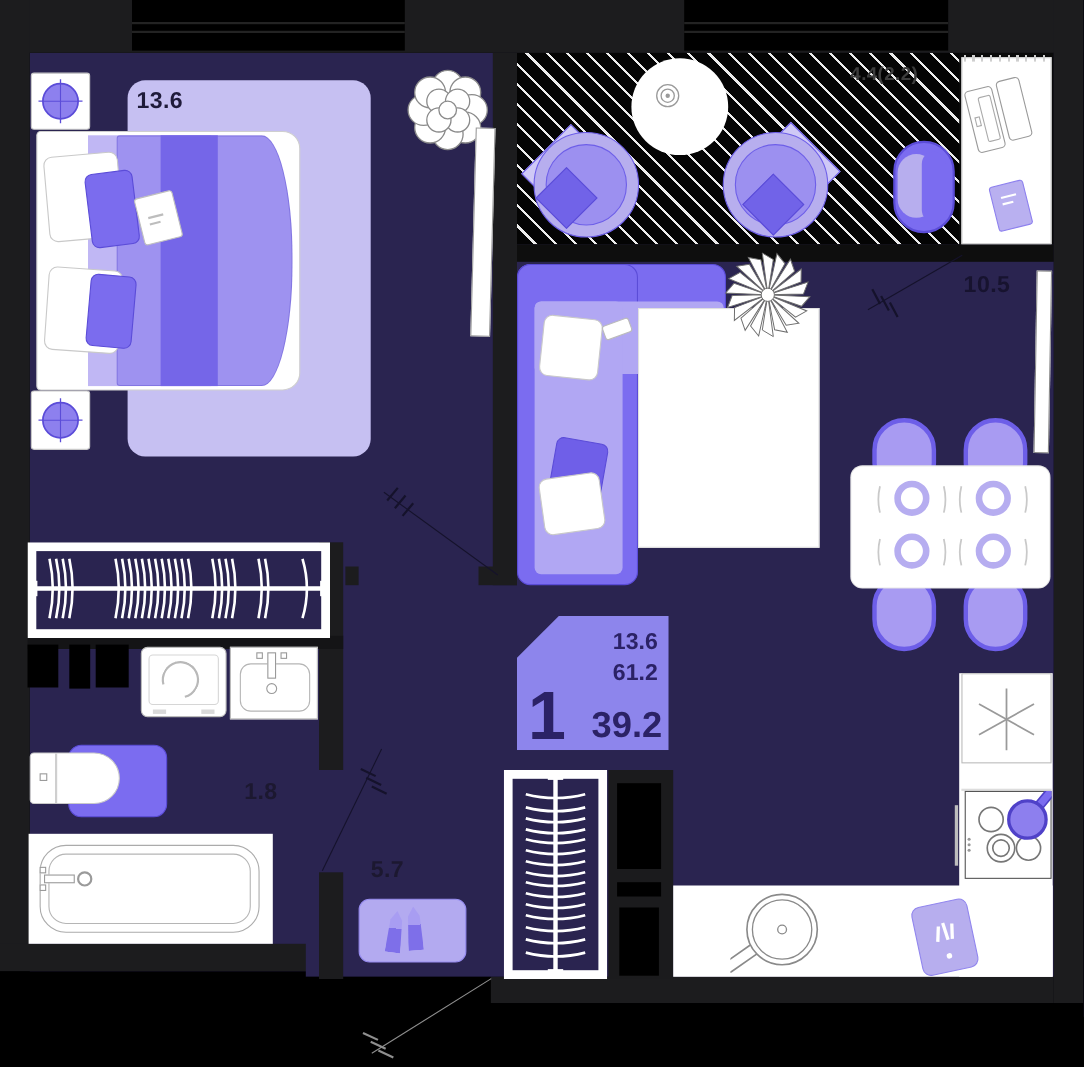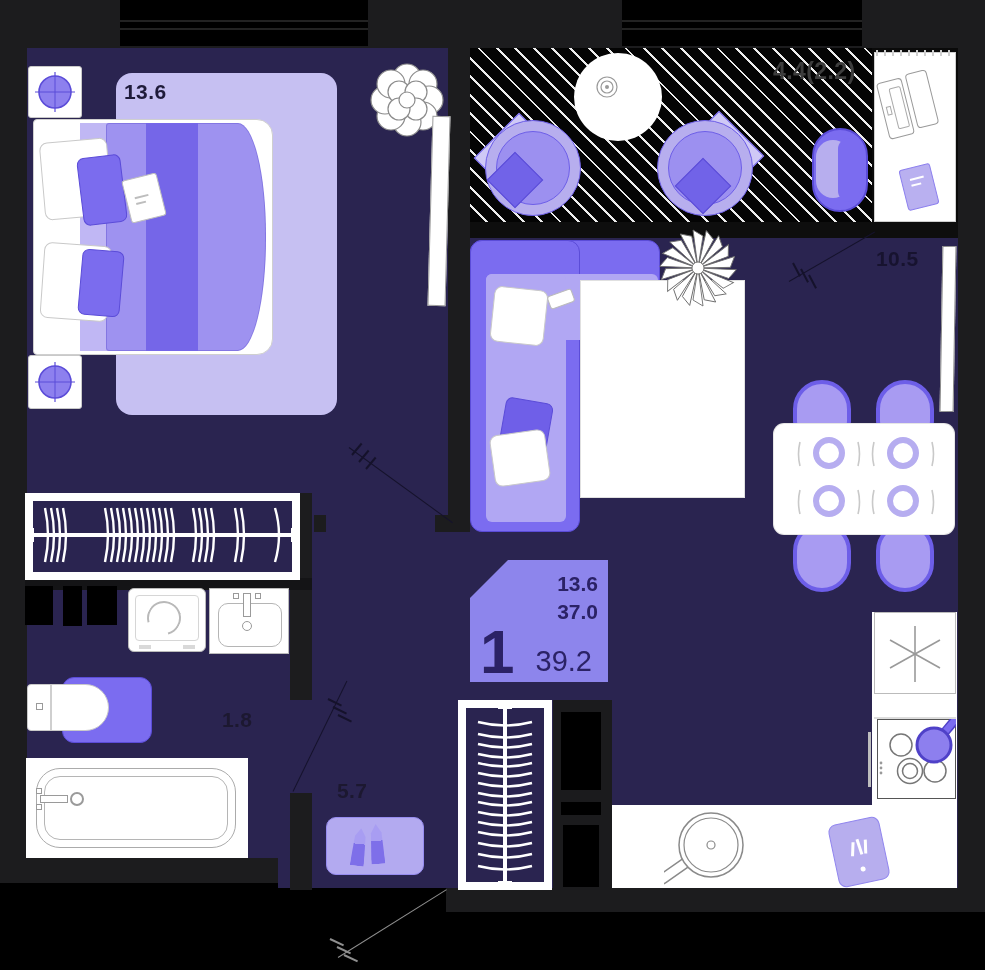--- a/index.html
+++ b/index.html
@@ -296,21 +296,21 @@
         <path d="M84,66 q3,12 0,24"></path>
       <path d="M100,66 q-3,12 0,24"></path>
         <path d="M158,66 q3,12 0,24"></path>
     </g>
   </svg>
   <div class="plate" style="left:813px;top:437px"></div>
   <div class="plate" style="left:887px;top:437px"></div>
   <div class="plate" style="left:813px;top:485px"></div>
   <div class="plate" style="left:887px;top:485px"></div>
 
-  <span class="lbl" style="left:773px;top:58px;font-size:23px;color:var(--balconyLabel,#3d3d3d)">4.4(2.2)</span>
+  <span class="lbl" style="left:773px;top:58px;font-size:17px;color:var(--balconyLabel,#3d3d3d)">4.4(2.2)</span>
   <div class="abs" style="left:574px;top:53px;width:88px;height:88px;background:#fff;border-radius:50%"></div>
   <svg class="abs" style="left:592px;top:72px" width="30" height="30">
     <circle cx="15" cy="15" r="10" fill="none" stroke="#9a9a9a" stroke-width="1.2"></circle>
     <circle cx="15" cy="15" r="6" fill="none" stroke="#9a9a9a" stroke-width="1.2"></circle>
     <circle cx="15" cy="15" r="2" fill="#9a9a9a"></circle>
   </svg>
 
   <div class="abs" style="left:483px;top:118px;width:100px;height:100px">
     <div class="abs" style="left:4px;top:8px;width:64px;height:64px;background:#cfc9f6;border:1.5px solid #6d5ee8;transform:rotate(45deg);box-sizing:border-box"></div>
     <div class="abs" style="left:2px;top:2px;width:96px;height:96px;border-radius:50%;background:#b7aeee;border:1.5px solid #6d5ee8;box-sizing:border-box"></div>
@@ -385,17 +385,17 @@
   <div class="abs" style="left:833px;top:820px;width:52px;height:64px;background:#b7aeee;border:1.5px solid #9186ee;border-radius:8px;box-sizing:border-box;transform:rotate(-12deg)">
     <div class="abs" style="left:18px;top:20px;width:2.5px;height:14px;background:#fff;transform:rotate(14deg)"></div>
     <div class="abs" style="left:25px;top:18px;width:2.5px;height:16px;background:#fff;transform:rotate(-6deg)"></div>
     <div class="abs" style="left:31px;top:20px;width:2.5px;height:14px;background:#fff;transform:rotate(10deg)"></div>
     <div class="abs" style="left:23px;top:46px;width:5px;height:5px;border-radius:50%;background:#fff"></div>
   </div>
 
   <div class="badge">
     <span class="num" style="left:10px;bottom:2px;font-size:62px;font-weight:700;line-height:.92">1</span>
     <span class="num" style="right:10px;top:12px;font-size:21px">13.6</span>
-    <span class="num" style="right:10px;top:40px;font-size:21px">37.0</span>
-    <span class="num" style="right:16px;bottom:4px;font-size:29px;font-weight:400">39.2</span>
+    <span class="num" style="right:10px;top:40px;font-size:21px">61.2</span>
+    <span class="num" style="right:6px;bottom:4px;font-size:33px;font-weight:700">39.2</span>
   </div>
 
 </div>
 
 </body></html>

